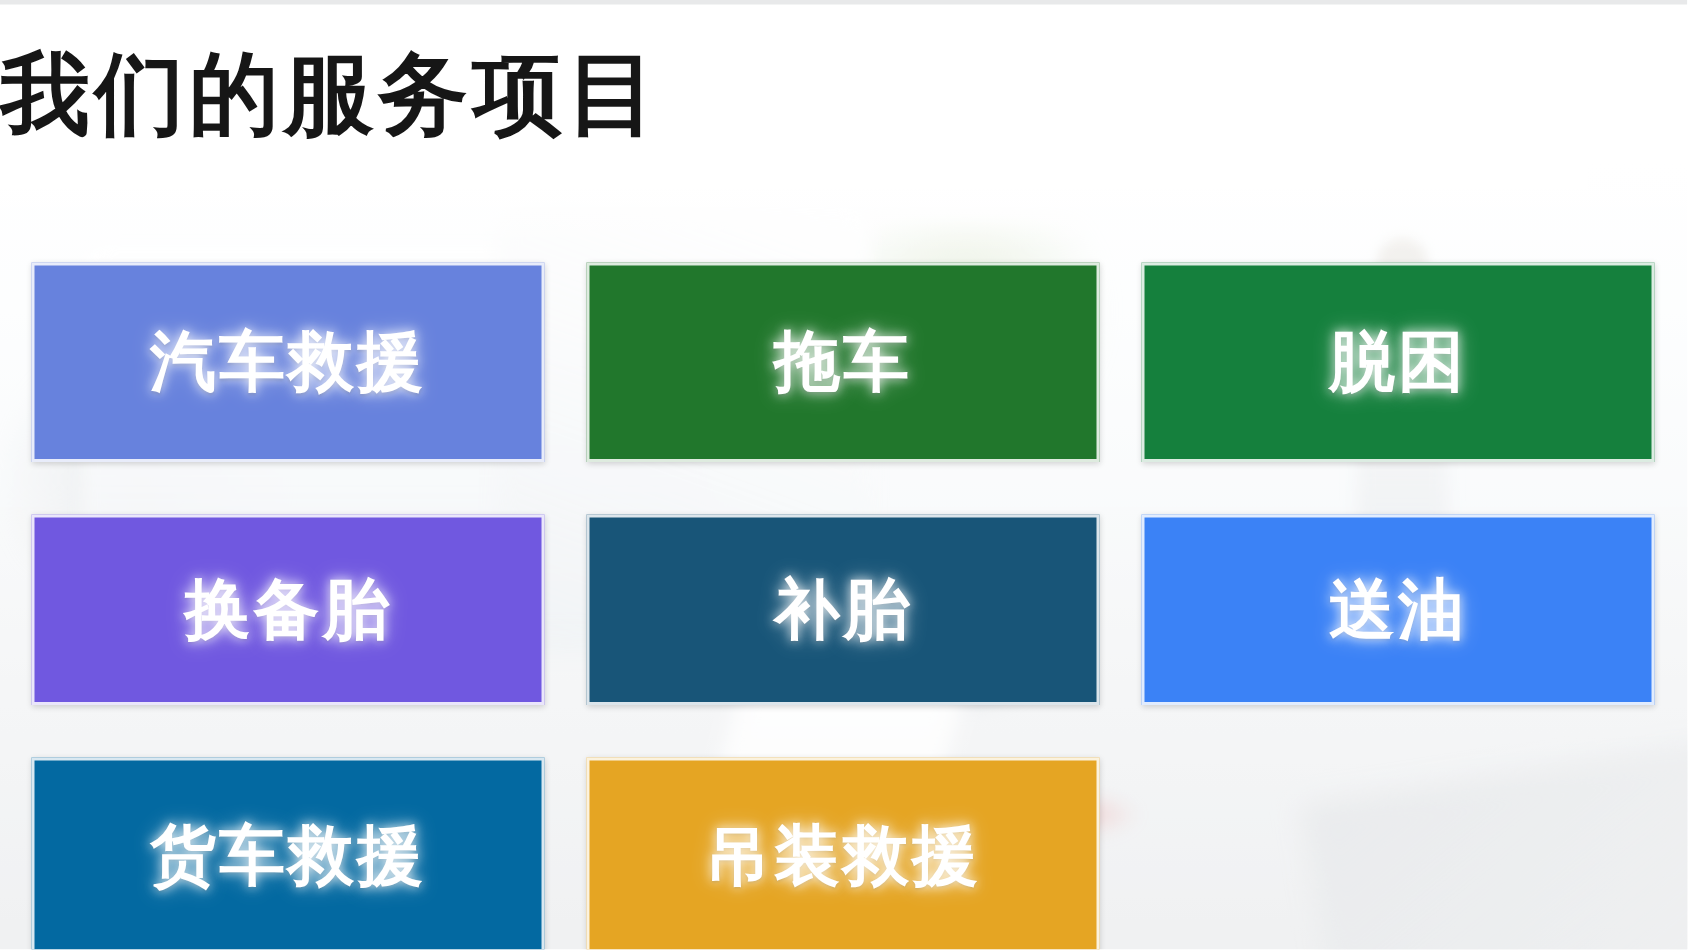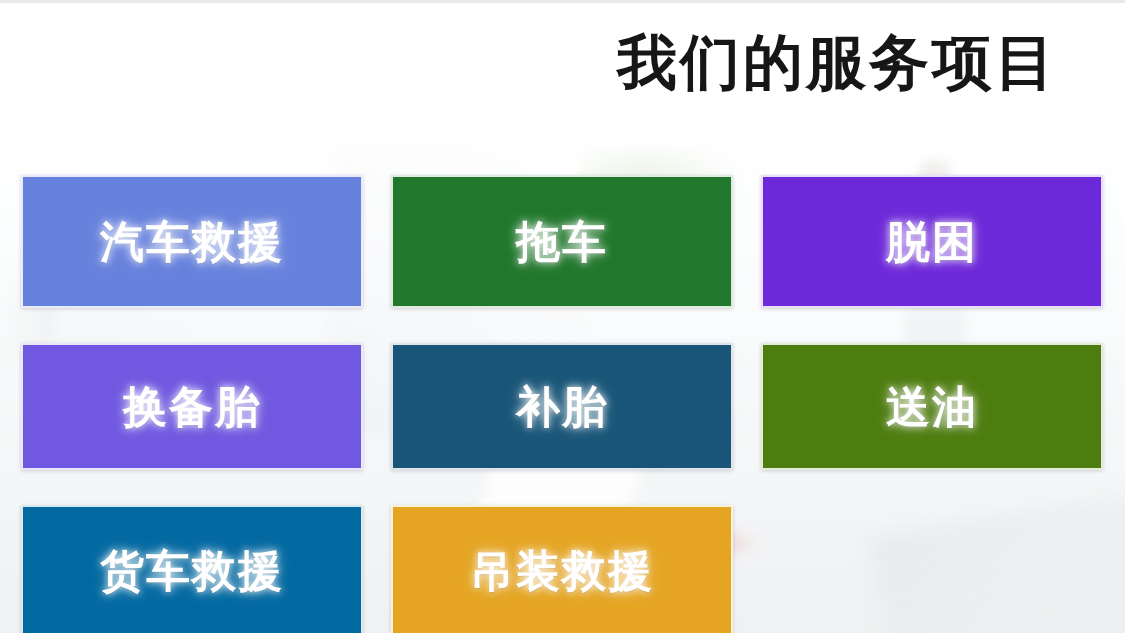--- a/index.html
+++ b/index.html
@@ -127,21 +127,21 @@
     z-index:6;
   }
 
   
   #heading {
     position:absolute;
     left:0; top:0;
     width:1058px; height:126px;
     display:flex;
     align-items:center;
-    justify-content:flex-end;
+    justify-content:flex-start;
     z-index:5;
     background:#ffffff;
   }
   #heading .title-text {
     font-size:60px;
     font-weight:bold;
     color:#161616;
     letter-spacing:3px;
     line-height:1;
     white-space:nowrap;
@@ -208,30 +208,30 @@
     <span class="title-text">我们的服务项目</span>
   </div>
 
   <div id="tile-grid">
     <div class="tile" style="background-color: rgb(103, 130, 221);">
       <span class="tile-label">汽车救援</span>
     </div>
     <div class="tile" style="background-color: rgb(33, 119, 44); align-items: center;">
       <span class="tile-label">拖车</span>
     </div>
-    <div class="tile" style="background-color: #6d28d9; justify-content: center;">
+    <div class="tile" style="background-color: #15803d; justify-content: center;">
       <span class="tile-label">脱困</span>
     </div>
     <div class="tile" style="background-color: rgb(112, 88, 224);">
       <span class="tile-label">换备胎</span>
     </div>
     <div class="tile" style="background-color: rgb(24, 85, 120);">
       <span class="tile-label">补胎</span>
     </div>
-    <div class="tile" style="background-color: #4d7c0f;">
+    <div class="tile" style="background-color: #3b82f6;">
       <span class="tile-label">送油</span>
     </div>
     <div class="tile" style="background-color: #0369a1;">
       <span class="tile-label">货车救援</span>
     </div>
     <div class="tile" style="background-color: rgb(229, 165, 35);">
       <span class="tile-label">吊装救援</span>
     </div>
   </div>
 

